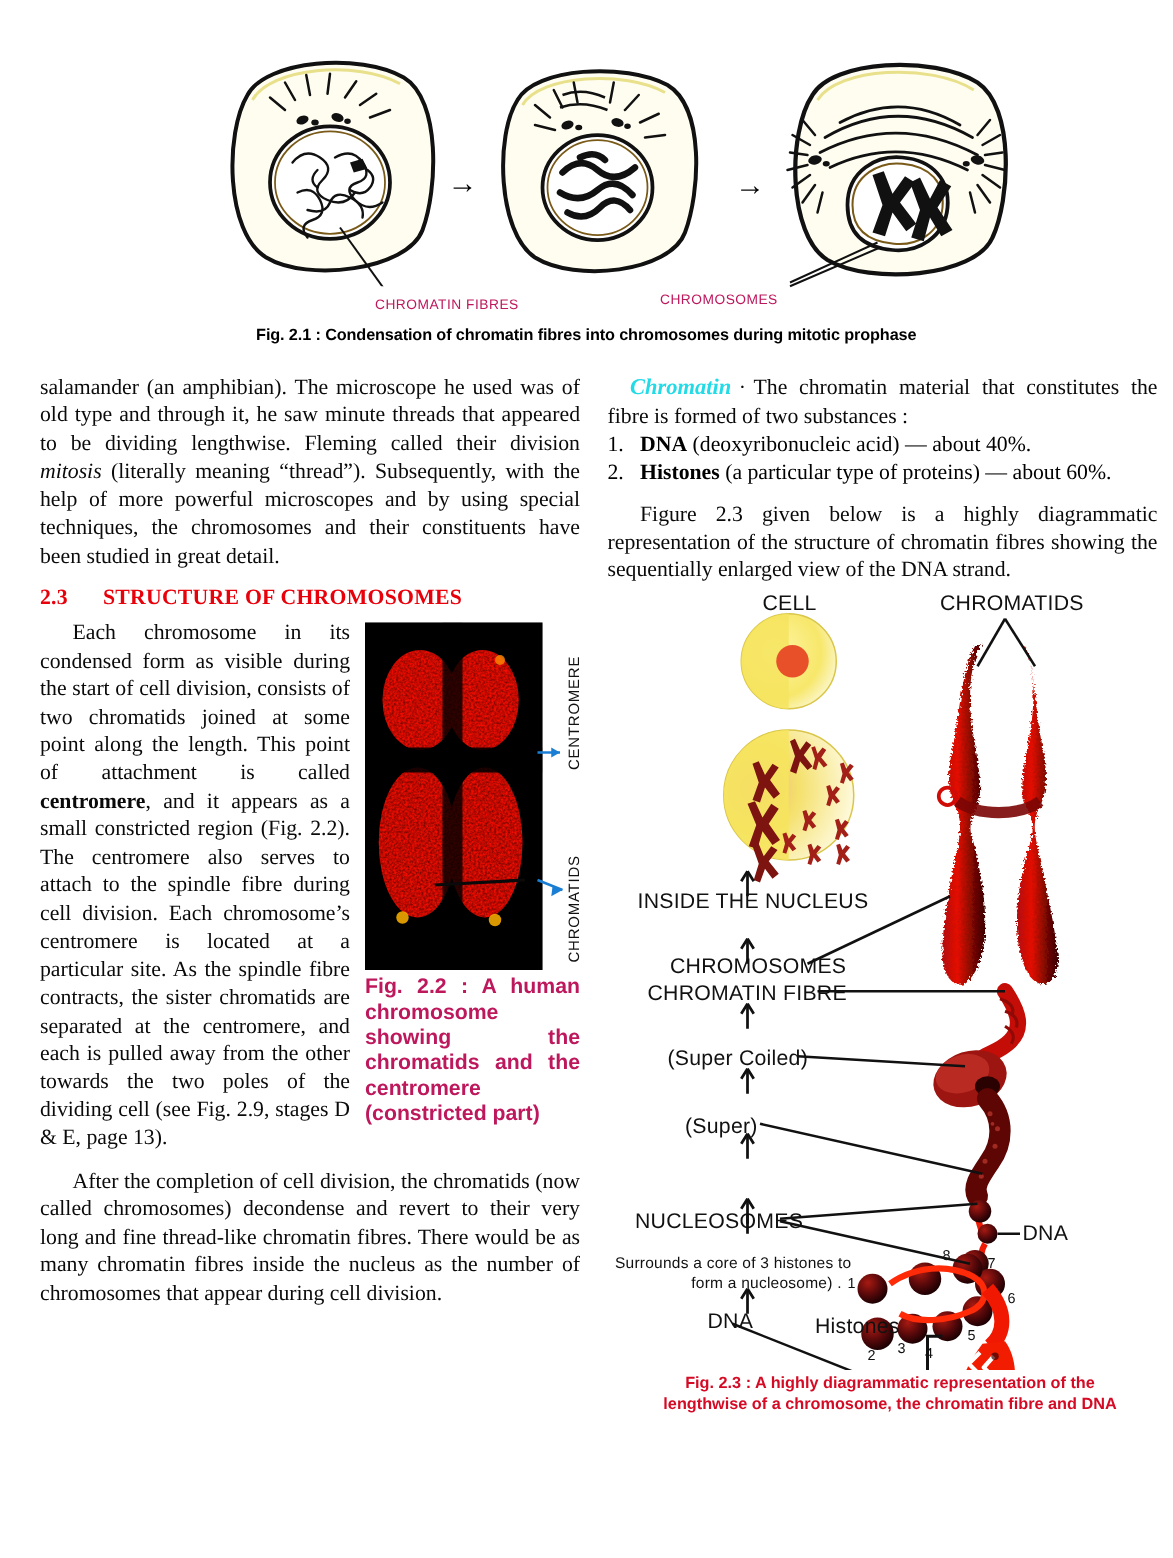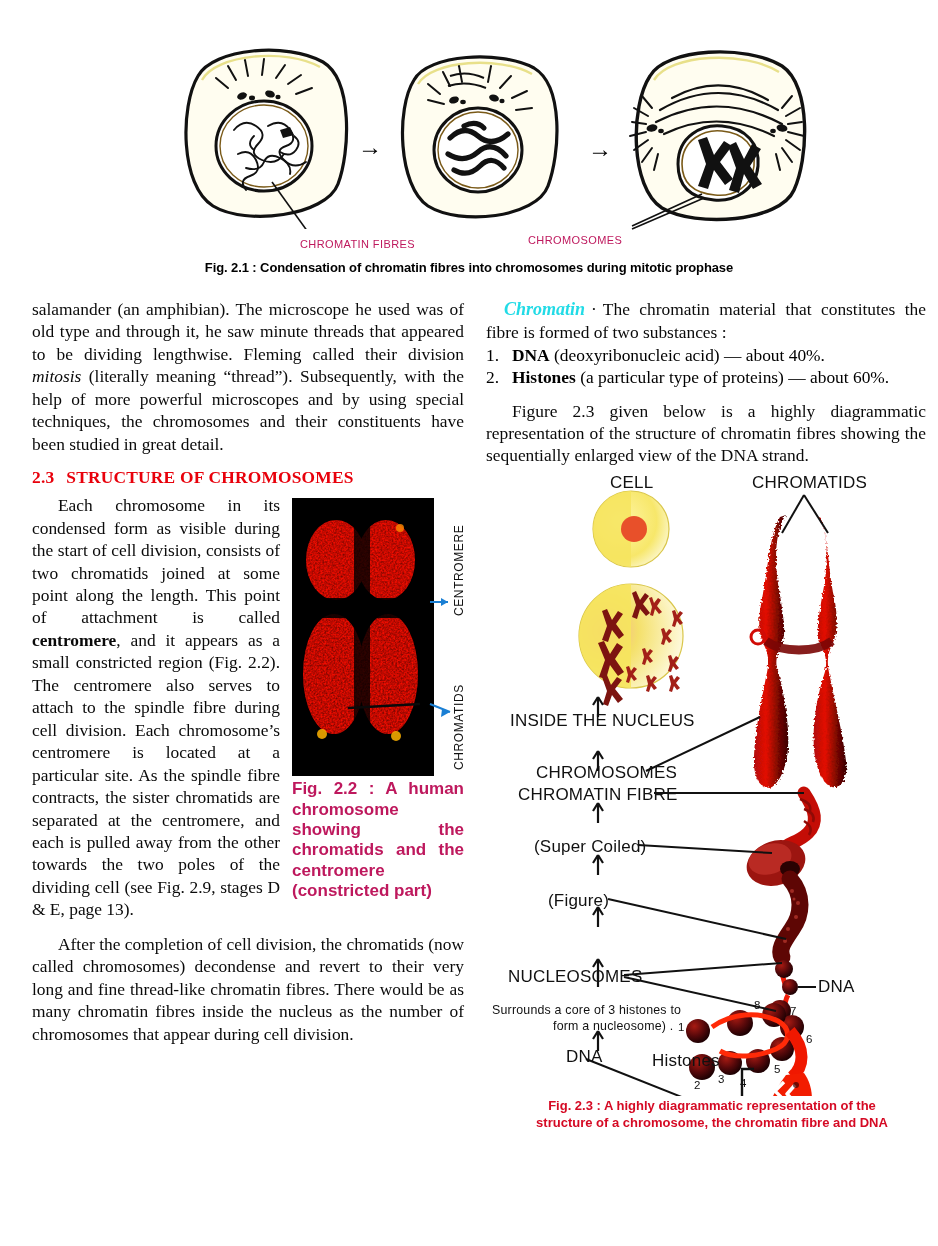--- a/index.html
+++ b/index.html
@@ -23,21 +23,21 @@
   #colR{position:absolute;left:486px;top:298px;width:440px;}
 
   p.body{margin:0 0 0 0;font-size:17.4px;line-height:1.29;text-align:justify;
          text-justify:inter-word;color:#0a0a0a;}
   p.body.indent{text-indent:26px;}
   .b{font-weight:bold;}
   .i{font-style:italic;}
 
   h2.sec{margin:12px 0 6px 0;color:#e8000b;font-weight:bold;font-size:17.4px;
          letter-spacing:.2px;font-family:"Liberation Serif",serif;}
-  h2.sec .num{margin-right:12px;}
+  h2.sec .num{margin-right:28px;}
 
   .chromatin-head{color:#22dbe6;font-weight:bold;font-style:italic;font-size:18px;}
 
   ol.subs{margin:0;padding:0;list-style:none;}
   ol.subs li{font-size:17.4px;line-height:1.29;padding-left:26px;position:relative;
              text-align:justify;}
   ol.subs li .mk{position:absolute;left:0;top:0;}
 
   
   #fig22{float:right;width:172px;margin:4px 0 2px 12px;}
@@ -427,37 +427,37 @@
           <path d="M112 516 L112 500"></path>
         </g>
       </svg>
 
       <div class="lbl" style="left:124px;top:2px;">CELL</div>
       <div class="lbl" style="left:266px;top:2px;">CHROMATIDS</div>
       <div class="lbl" style="left:24px;top:240px;">INSIDE THE NUCLEUS</div>
       <div class="lbl" style="left:50px;top:292px;">CHROMOSOMES</div>
       <div class="lbl" style="left:32px;top:314px;">CHROMATIN FIBRE</div>
       <div class="lbl" style="left:48px;top:366px;">(Super Coiled)</div>
-      <div class="lbl" style="left:62px;top:420px;">(Figure)</div>
+      <div class="lbl" style="left:62px;top:420px;">(Super)</div>
       <div class="lbl" style="left:22px;top:496px;text-align:right;">NUCLEOSOMES</div>
       <div class="lbl" style="left:332px;top:506px;">DNA</div>
       <div class="lbl sm" style="left:6px;top:532px;">Surrounds a core of 3 histones to</div>
       <div class="lbl sm" style="left:67px;top:548px;text-align:right;">form a nucleosome) .</div>
       <div class="lbl" style="left:166px;top:580px;">Histones</div>
       <div class="lbl" style="left:80px;top:576px;">DNA</div>
 
       <div class="num" style="left:192px;top:550px;">1</div>
       <div class="num" style="left:208px;top:608px;">2</div>
       <div class="num" style="left:232px;top:602px;">3</div>
       <div class="num" style="left:254px;top:606px;">4</div>
       <div class="num" style="left:288px;top:592px;">5</div>
       <div class="num" style="left:320px;top:562px;">6</div>
       <div class="num" style="left:304px;top:534px;">7</div>
       <div class="num" style="left:268px;top:528px;">8</div>
     </div>
 
     <div id="fig23cap">
       <span>Fig. 2.3 : A highly diagrammatic representation of the</span><br>
-      <span>structure of a chromosome, the chromatin fibre and DNA</span>
+      <span>lengthwise of a chromosome, the chromatin fibre and DNA</span>
     </div>
   </div>
 
 </div>
 
 </body></html>

